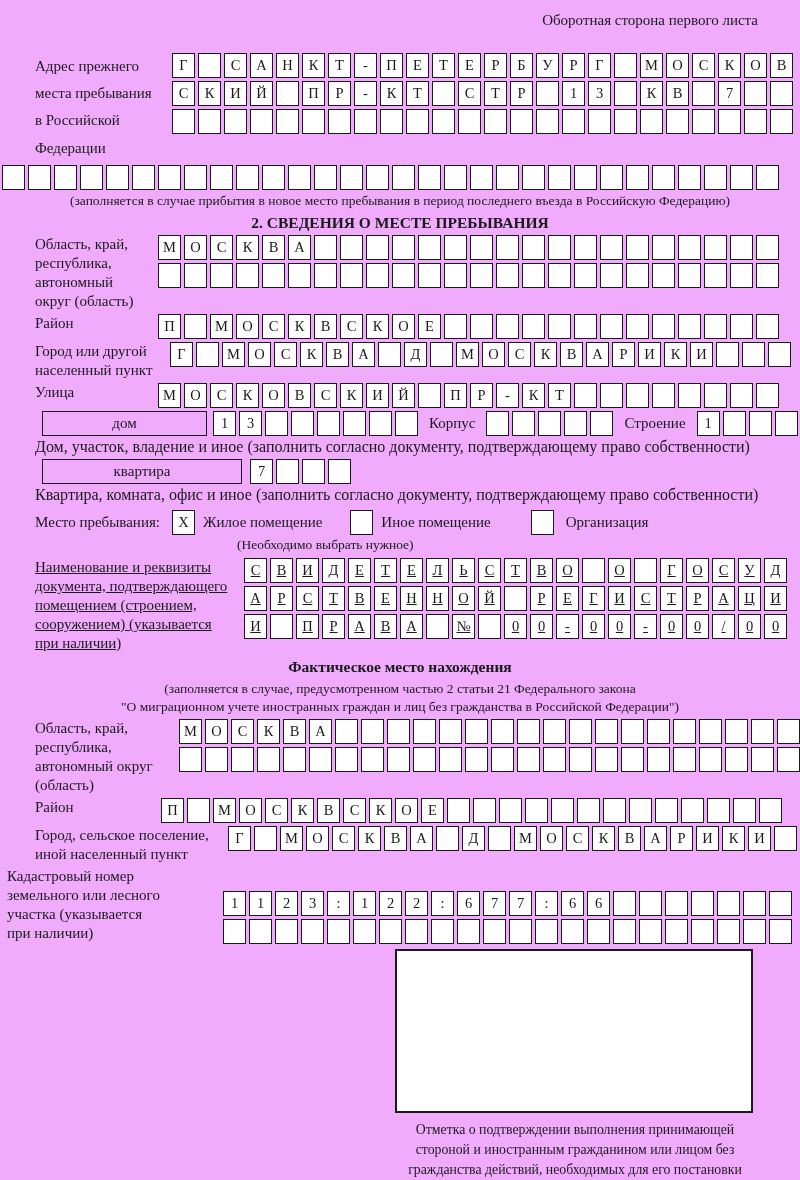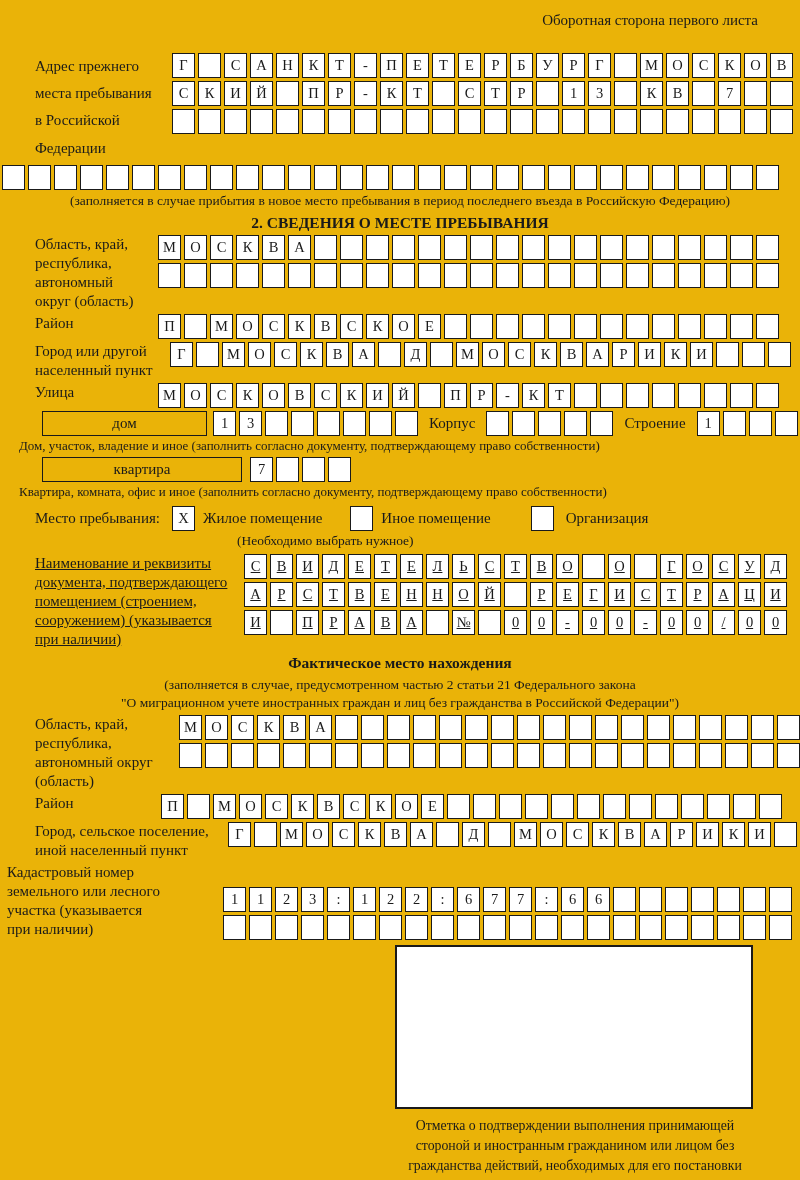--- a/index.html
+++ b/index.html
@@ -1,18 +1,18 @@
 <!DOCTYPE html>
 <html><head>
 <meta charset="utf-8">
 <style>
   html,body{margin:0;padding:0;background:#fff;}
   .sheet{
     position:relative;width:800px;height:1180px;overflow:hidden;
-    background:#eab308;color:#1a1a1a;
+    background:#f0abfc;color:#1a1a1a;
     font-family:"Liberation Serif","DejaVu Serif",serif;
     font-size:14.5px;
   }
   .hdr-note{padding:12px 42px 0 0;text-align:right;font-size:15px;}
 
   
   .cells{display:flex;gap:3px;}
   .rows{display:flex;flex-direction:column;gap:3px;}
   .cell{
     box-sizing:border-box;width:23px;height:25px;flex:0 0 23px;
@@ -27,21 +27,21 @@
 
   .frow{display:flex;align-items:flex-start;}
   .flabel{box-sizing:border-box;padding-left:35px;font-size:15px;line-height:19px;}
   .lh28{line-height:27.2px;}
 
   .w172{width:172px;} .w158{width:158px;} .w170{width:170px;}
   .w244{width:244px;} .w182{width:182px;} .w161{width:161px;}
   .w228{width:228px;} .w223{width:223px;padding-left:7px;}
 
   .caption{font-size:13.5px;text-align:center;margin-top:3px;}
-  .note-left{font-size:13px;margin:2px 0 2px 19px;}
+  .note-left{font-size:16px;margin:2px 0 2px 35px;}
   .title{font-weight:bold;text-align:center;font-size:15.5px;margin-top:5px;}
   .subnote{font-size:13.5px;text-align:center;line-height:18px;}
 
   .mt3{margin-top:3px;} .mt5{margin-top:5px;text-decoration:underline;}
 
   .house-row{display:flex;align-items:center;margin:3px 0 0 32px;gap:6px;padding-left:10px;}
   .inline-lbl{font-size:15px;margin:0 5px;}
 
   .stay-row{display:flex;align-items:center;margin:6px 12px 0 35px;}
   .stay-note{font-size:13.5px;margin:2px 0 0 237px;}

